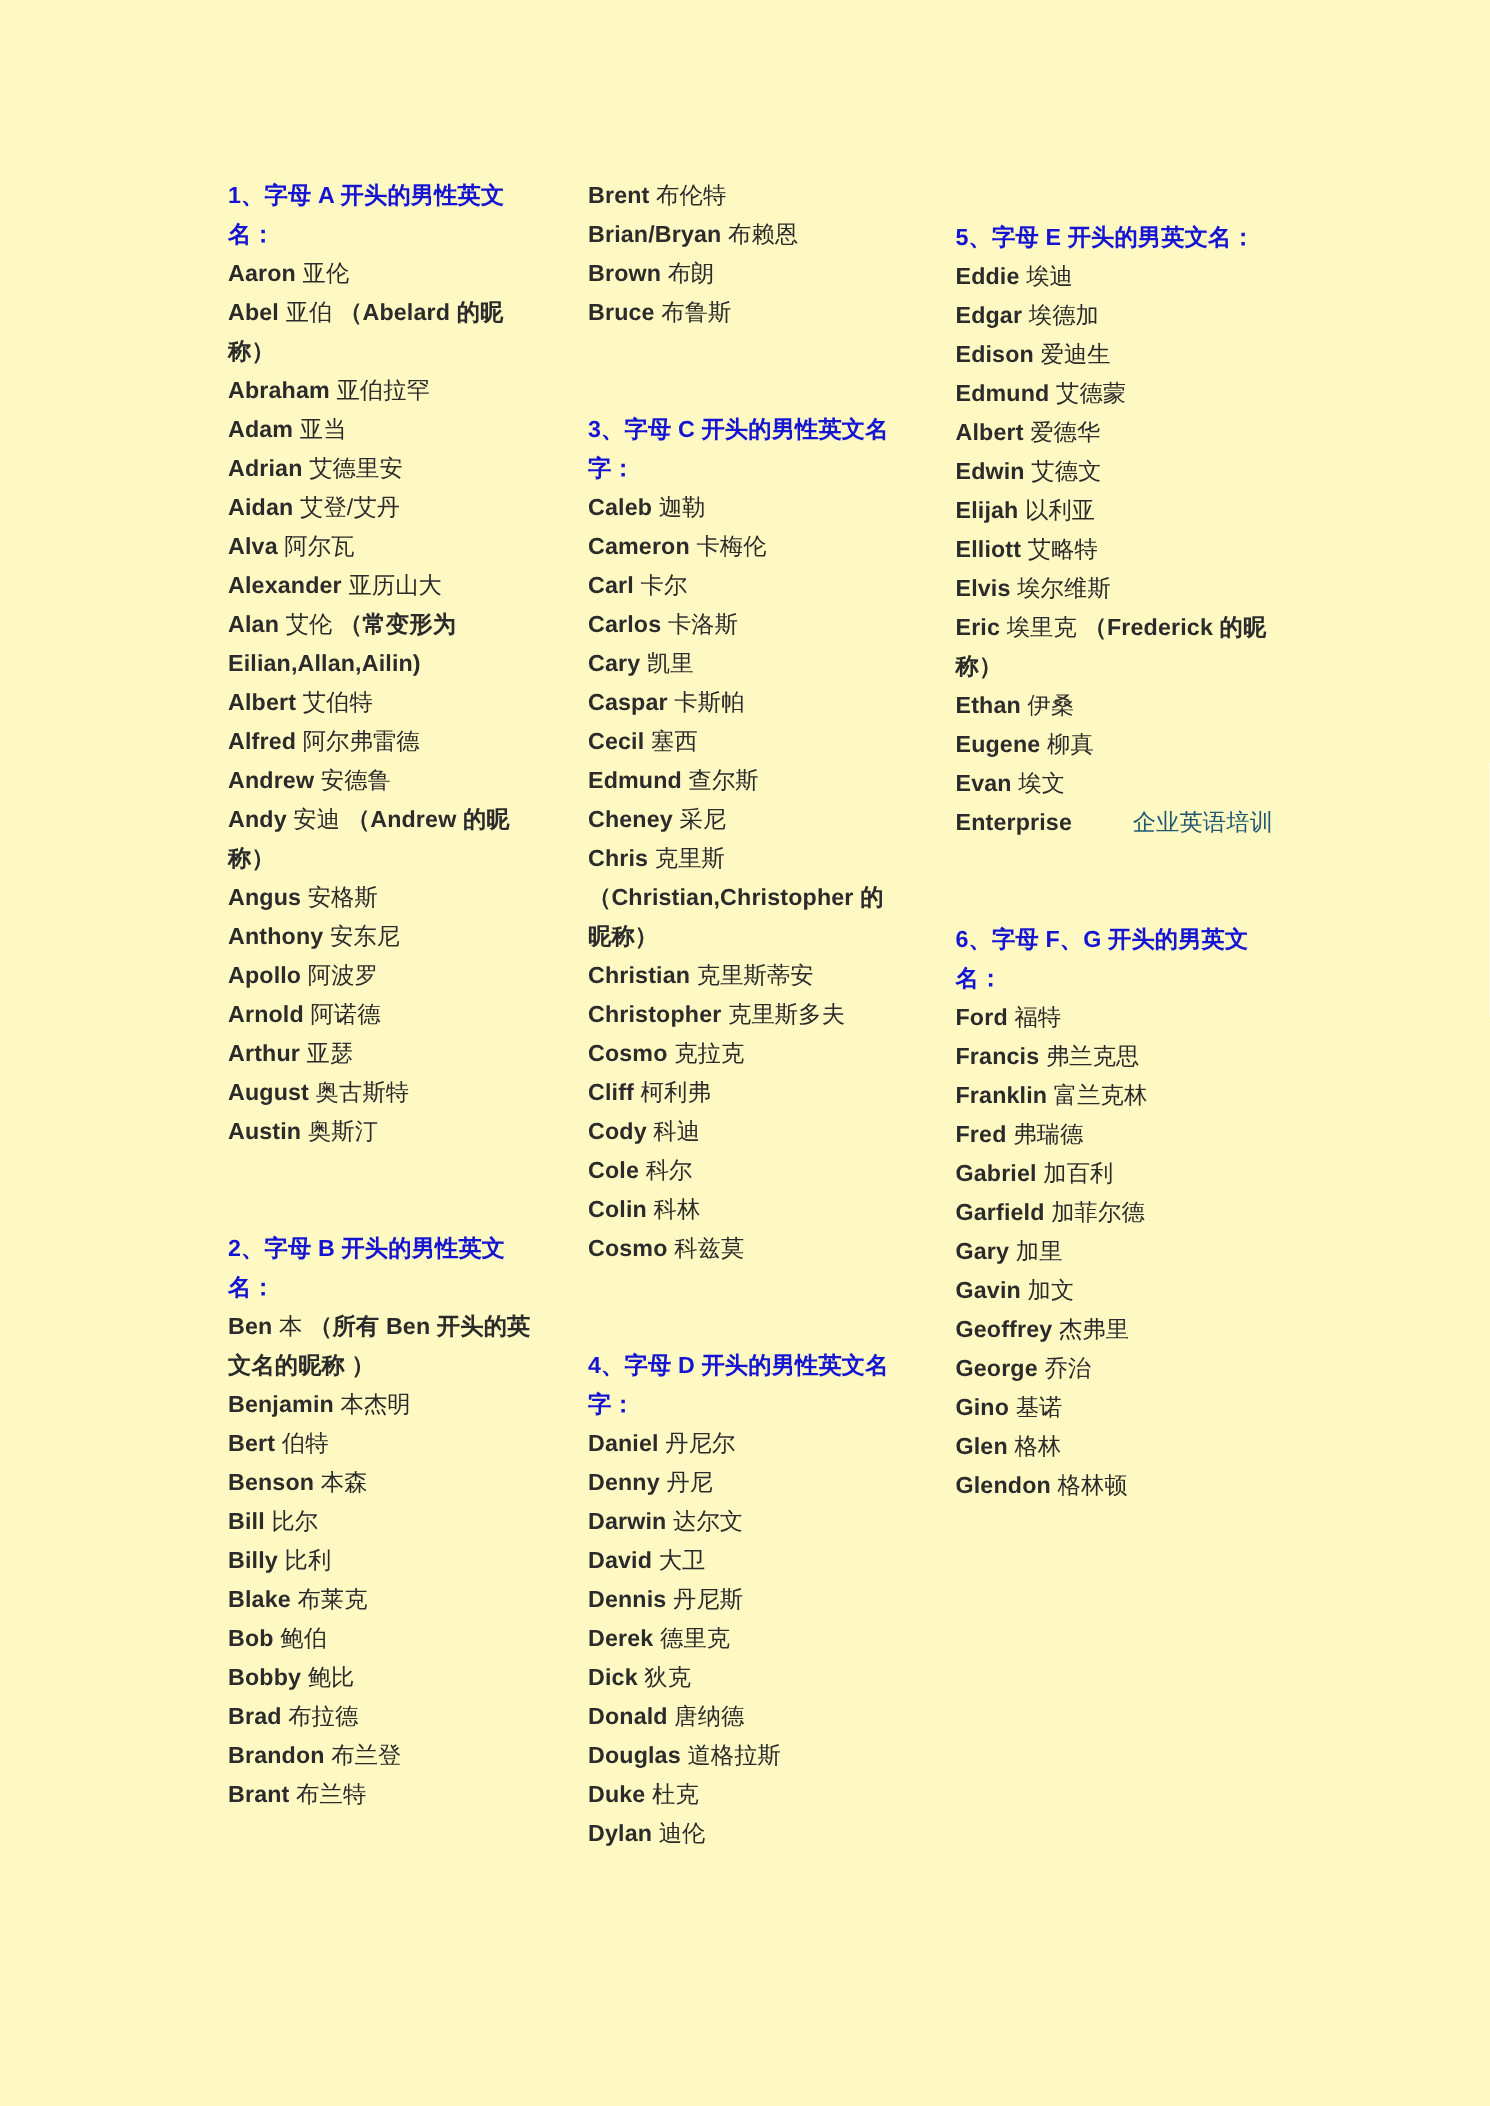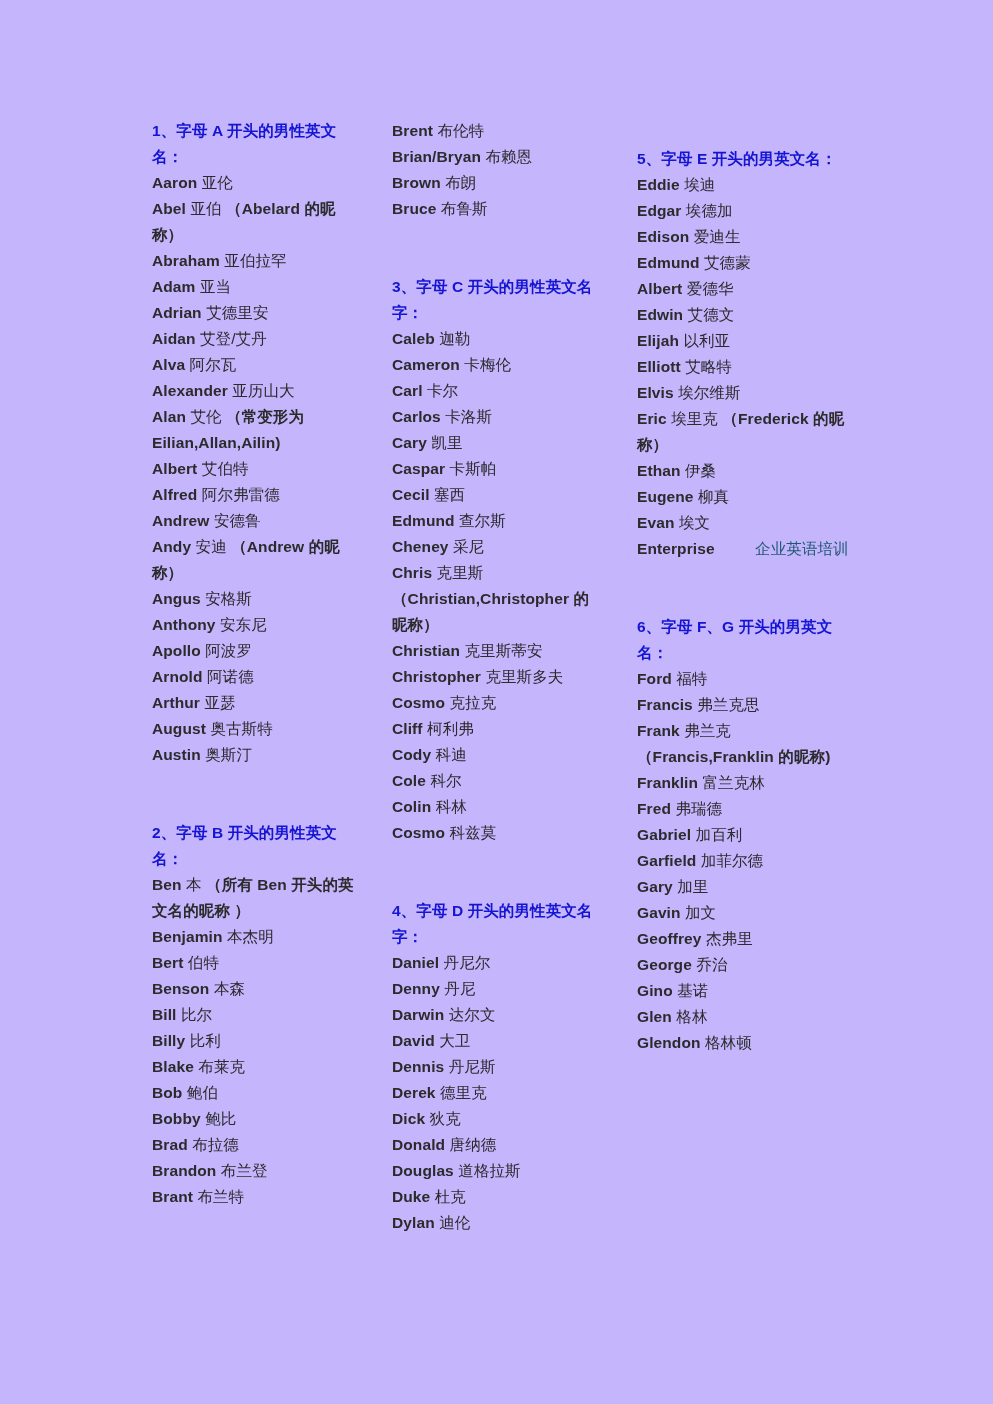--- a/index.html
+++ b/index.html
@@ -8,21 +8,21 @@
     padding: 0;
     background: #ffffff;
   }
   body {
     font-family: "Liberation Sans", "DejaVu Sans", sans-serif;
   }
   #page {
     position: relative;
     width: 993px;
     height: 1404px;
-    background: #c4b5fd;
+    background: #fef9c3;
     overflow: hidden;
   }
   .col {
     position: absolute;
     top: 118px;
     width: 212px;
     font-size: 15.5px;
     line-height: 26px;
     color: #2b2b2b;
     letter-spacing: 0.1px;
@@ -160,21 +160,20 @@
       <div class="entry"><span class="en">Elvis</span> <span class="cn">埃尔维斯</span></div>
       <div class="entry"><span class="en">Eric</span> <span class="cn">埃里克</span> <span class="note">（Frederick 的昵称）</span></div>
       <div class="entry"><span class="en">Ethan</span> <span class="cn">伊桑</span></div>
       <div class="entry"><span class="en">Eugene</span> <span class="cn">柳真</span></div>
       <div class="entry"><span class="en">Evan</span> <span class="cn">埃文</span></div>
       <div class="entry"><span class="en">Enterprise</span> <span class="cnlink">企业英语培训</span></div>
       <div class="gap"></div>
       <div class="heading">6、字母 F、G 开头的男英文名：</div>
       <div class="entry"><span class="en">Ford</span> <span class="cn">福特</span></div>
       <div class="entry"><span class="en">Francis</span> <span class="cn">弗兰克思</span></div>
-      <div class="entry"><span class="en">Frank</span> <span class="cn">弗兰克</span> <span class="note">（Francis,Franklin 的昵称)</span></div>
       <div class="entry"><span class="en">Franklin</span> <span class="cn">富兰克林</span></div>
       <div class="entry"><span class="en">Fred</span> <span class="cn">弗瑞德</span></div>
       <div class="entry"><span class="en">Gabriel</span> <span class="cn">加百利</span></div>
       <div class="entry"><span class="en">Garfield</span> <span class="cn">加菲尔德</span></div>
       <div class="entry"><span class="en">Gary</span> <span class="cn">加里</span></div>
       <div class="entry"><span class="en">Gavin</span> <span class="cn">加文</span></div>
       <div class="entry"><span class="en">Geoffrey</span> <span class="cn">杰弗里</span></div>
       <div class="entry"><span class="en">George</span> <span class="cn">乔治</span></div>
       <div class="entry"><span class="en">Gino</span> <span class="cn">基诺</span></div>
       <div class="entry"><span class="en">Glen</span> <span class="cn">格林</span></div>

